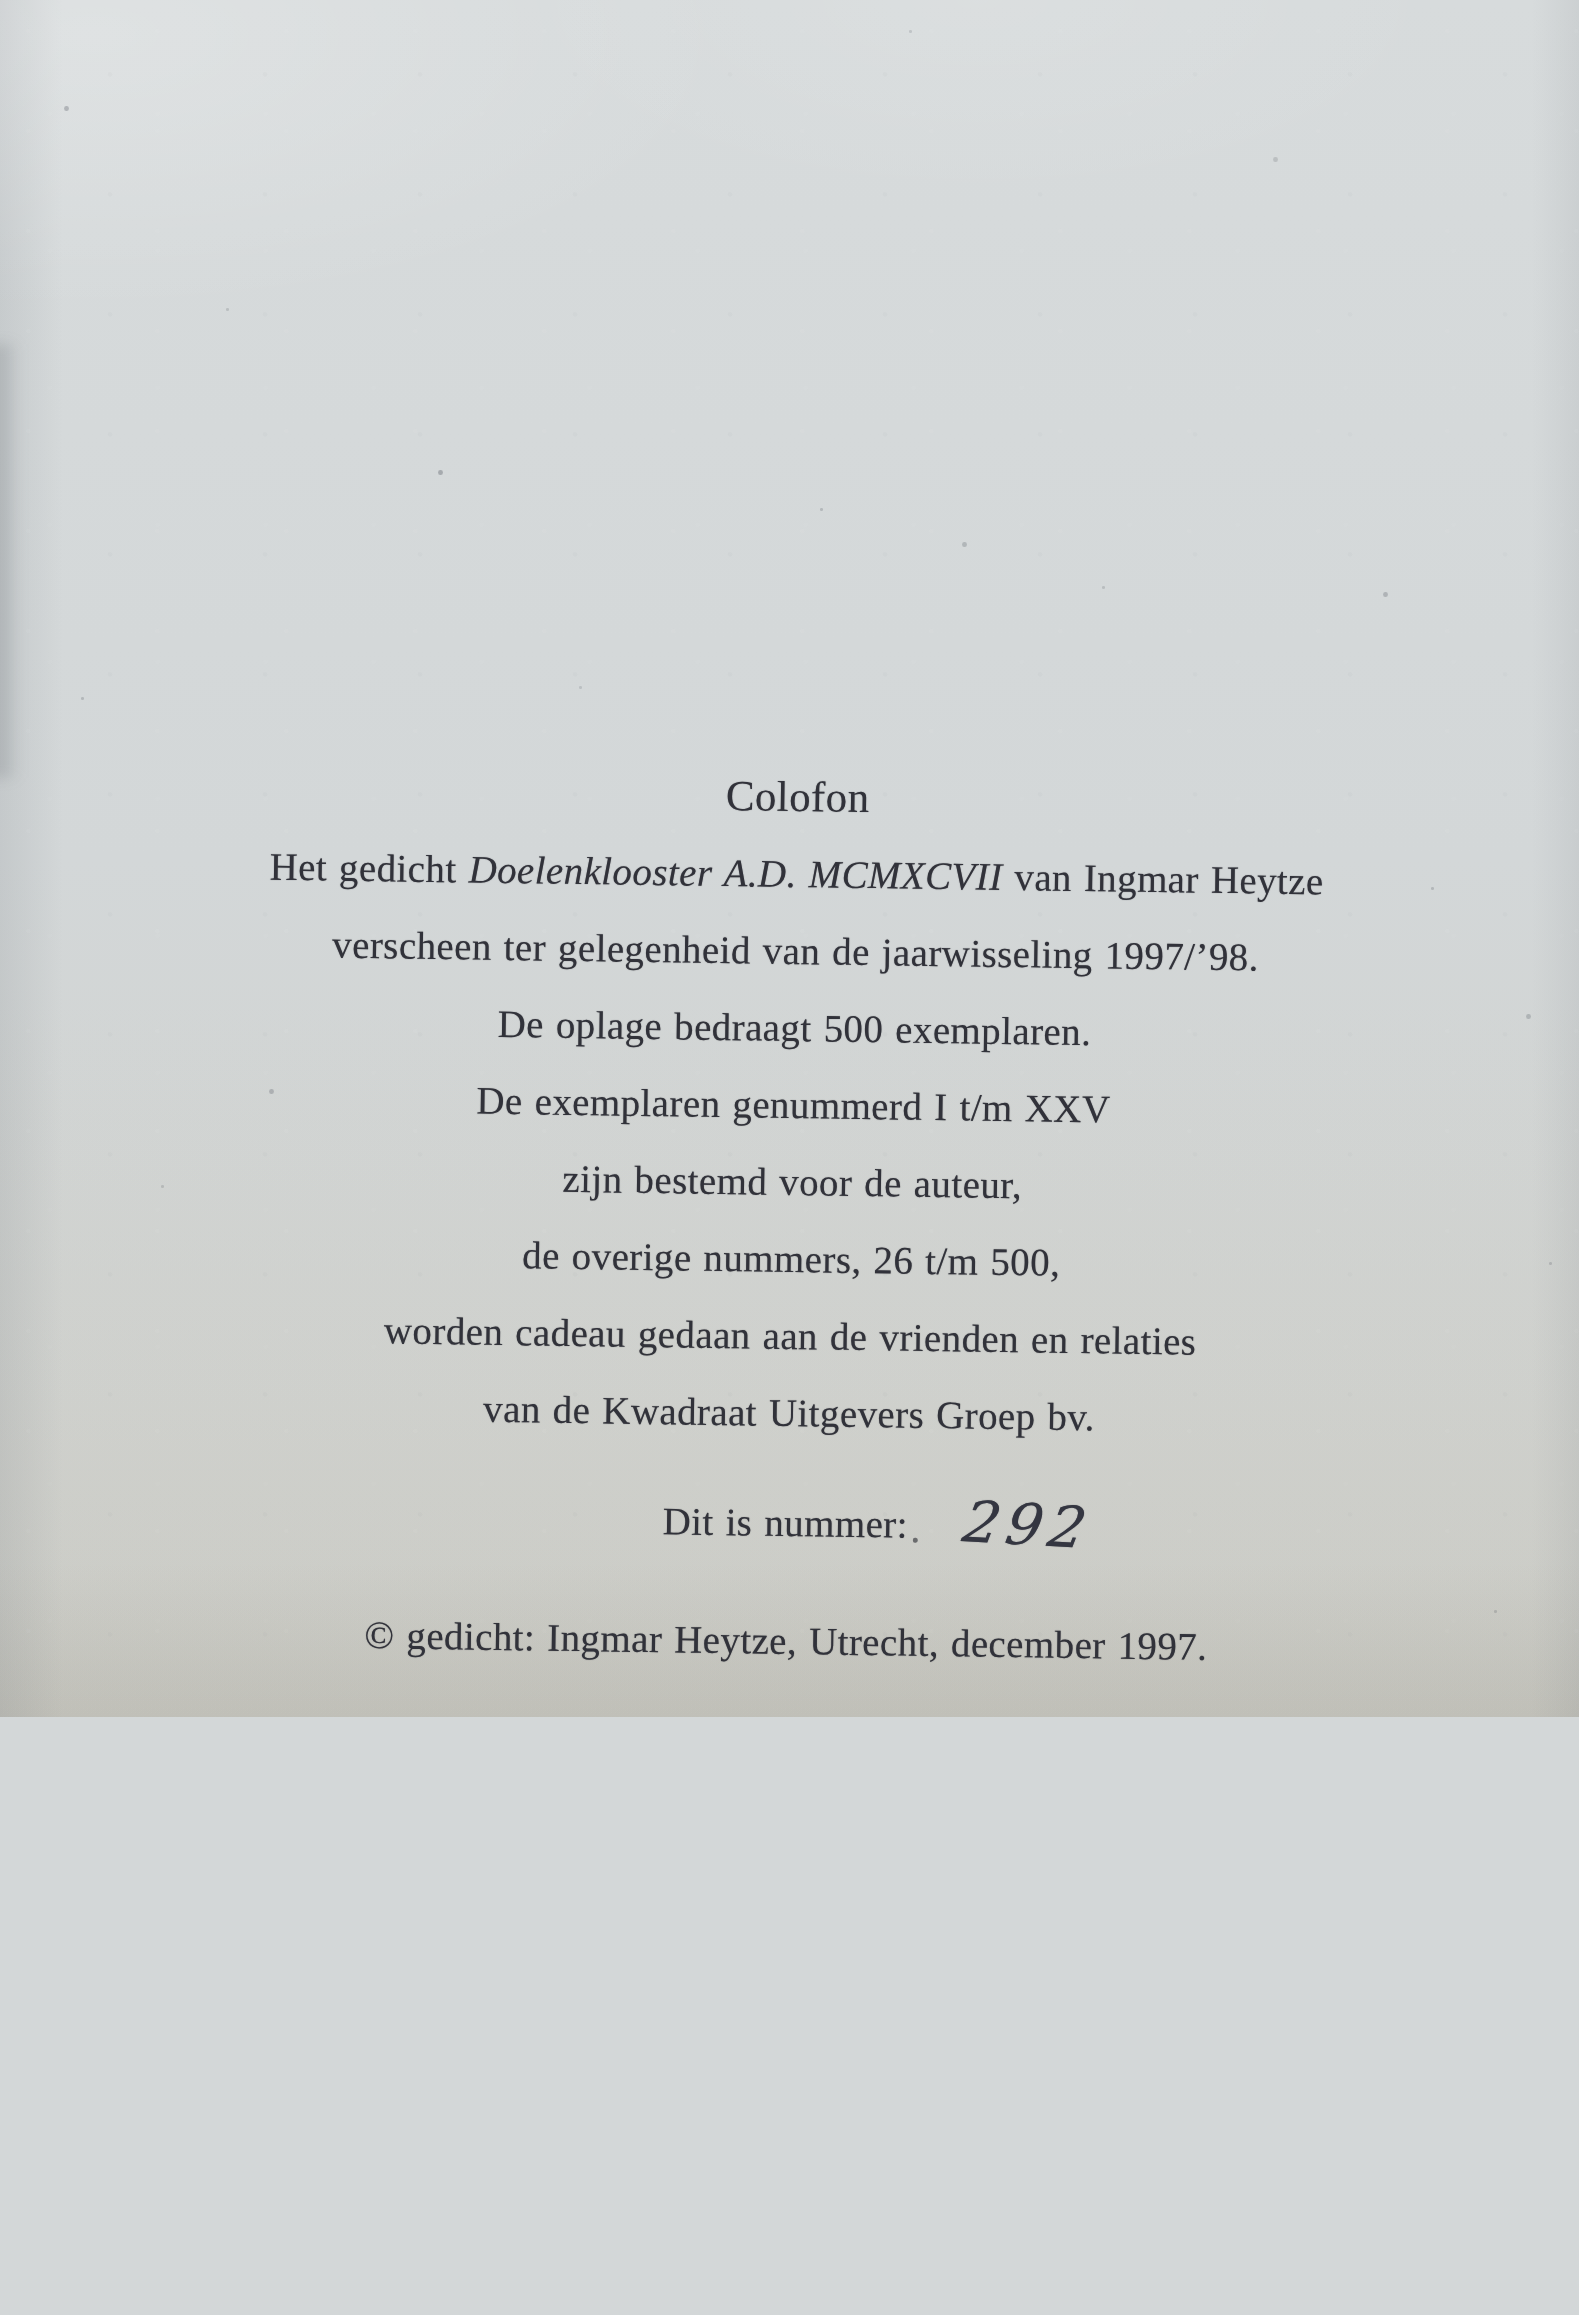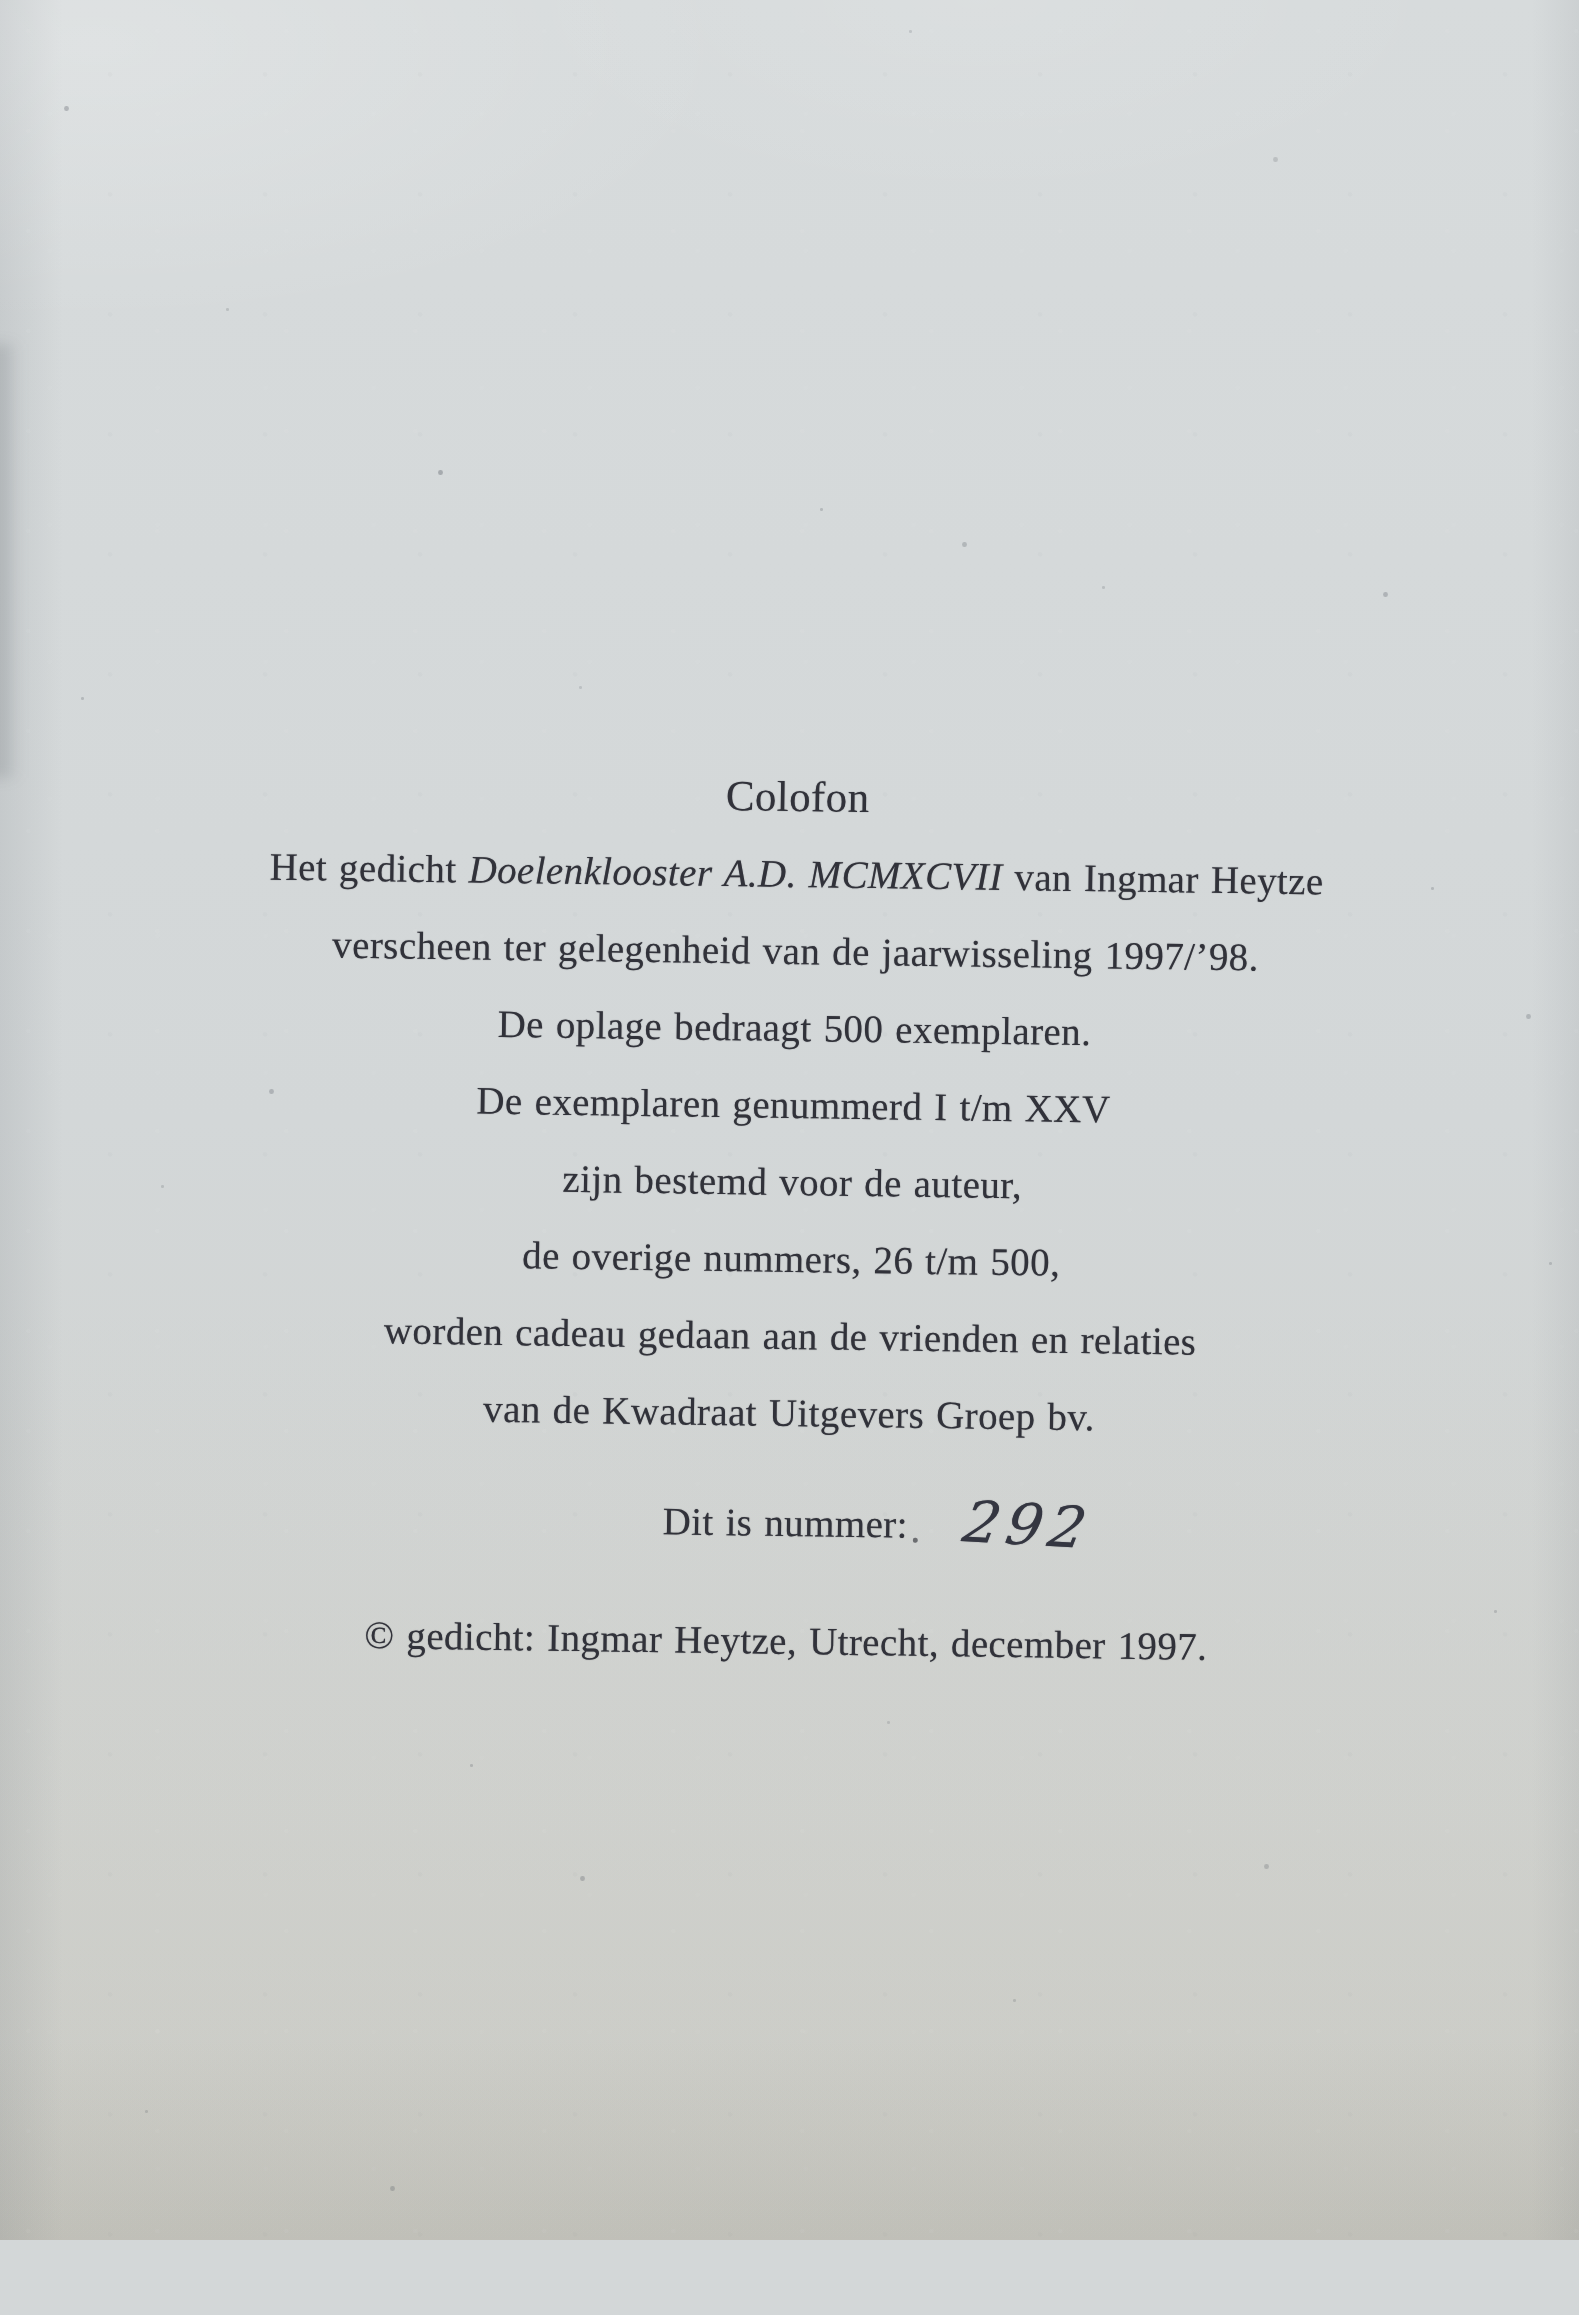--- a/index.html
+++ b/index.html
@@ -4,21 +4,21 @@
 <style>
   html, body { margin: 0; padding: 0; }
   body {
     width: 1579px; height: 2316px;
     overflow: hidden;
     font-family: "Liberation Serif", "DejaVu Serif", serif;
     background: #d3d7d8;
   }
   .page {
     position: relative;
-    width: 1579px; height: 2240px;
+    width: 1579px; height: 1717px;
     background: linear-gradient(180deg, #d7dbdc 0%, #d3d7d8 50%, #d0d2cf 82%, #cccdc8 100%);
     overflow: hidden;
   }
   .lighting {
     position: absolute; inset: 0; pointer-events: none;
     background:
       radial-gradient(1086px 470px at 6% 2%, rgba(255,255,255,0.20), transparent 60%),
       radial-gradient(814px 344px at 62% 0%, rgba(255,255,255,0.10), transparent 60%),
       linear-gradient(90deg, rgba(108,114,120,0.14) 0%, rgba(108,114,120,0) 4%),
       linear-gradient(270deg, rgba(108,114,120,0.10) 0%, rgba(108,114,120,0) 3%),

